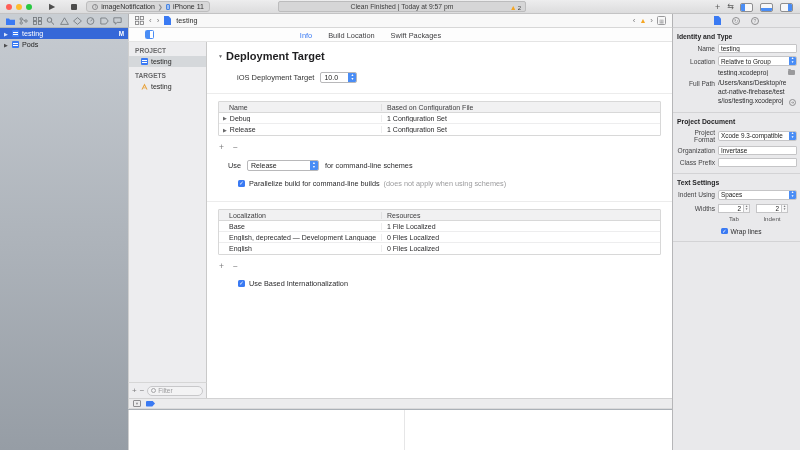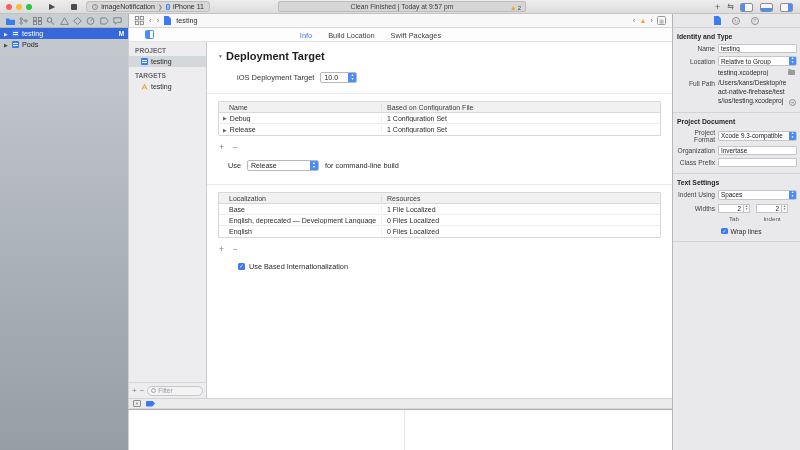--- a/index.html
+++ b/index.html
@@ -354,21 +354,26 @@
     </div>
     <div class="use-row">
       <span>Use</span>
       <span class="combo w-release">
         <span class="val">Release</span>
         <span class="stepper">
             <span>▲</span>
             <span>▼</span>
           </span>
       </span>
-      <span>for command-line build</span>
+      <span>for command-line schemes</span>
+    </div>
+    <div class="chk-row">
+      <span class="checkbox"><span>✓</span></span>
+      <span>Parallelize build for command-line builds</span>
+      <span class="note">(does not apply when using schemes)</span>
     </div>
   </div>
 
   <div class="sec sec-rule mt12">
     <div class="tbl">
       <div class="tbl-head">
         <span class="c1">Localization</span>
         <span class="c2">Resources</span>
       </div>
       <div class="tbl-row">

